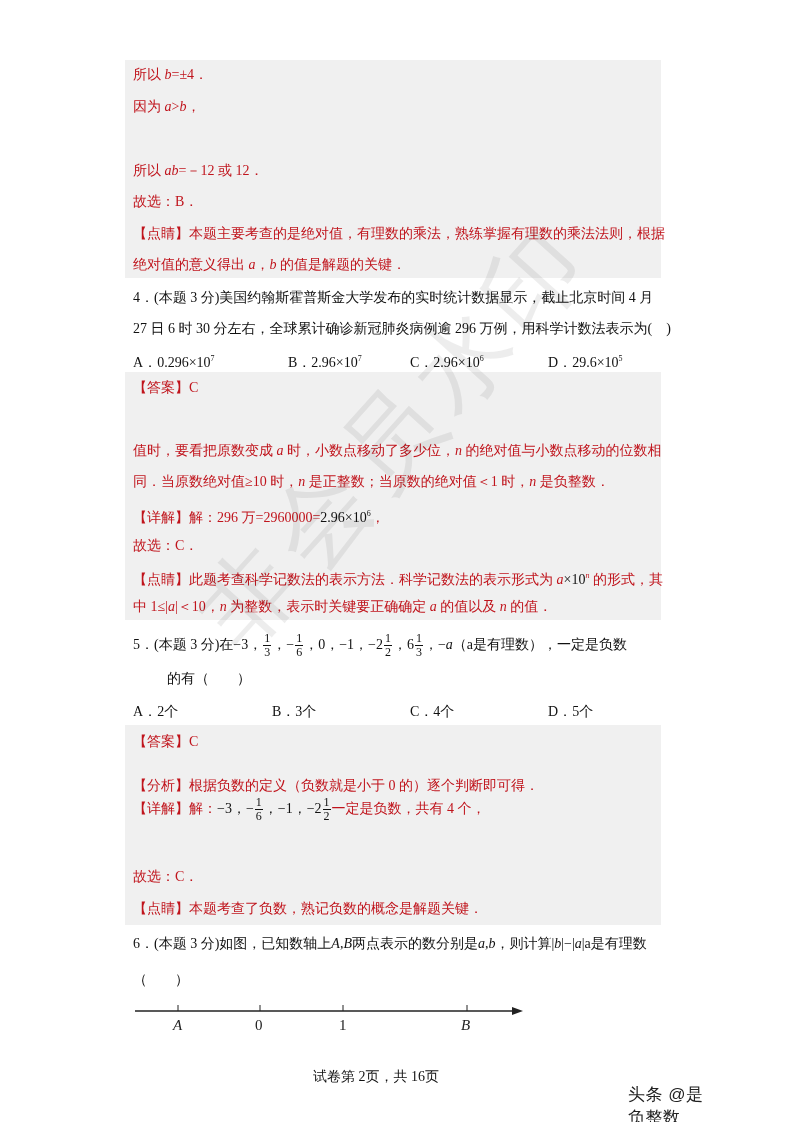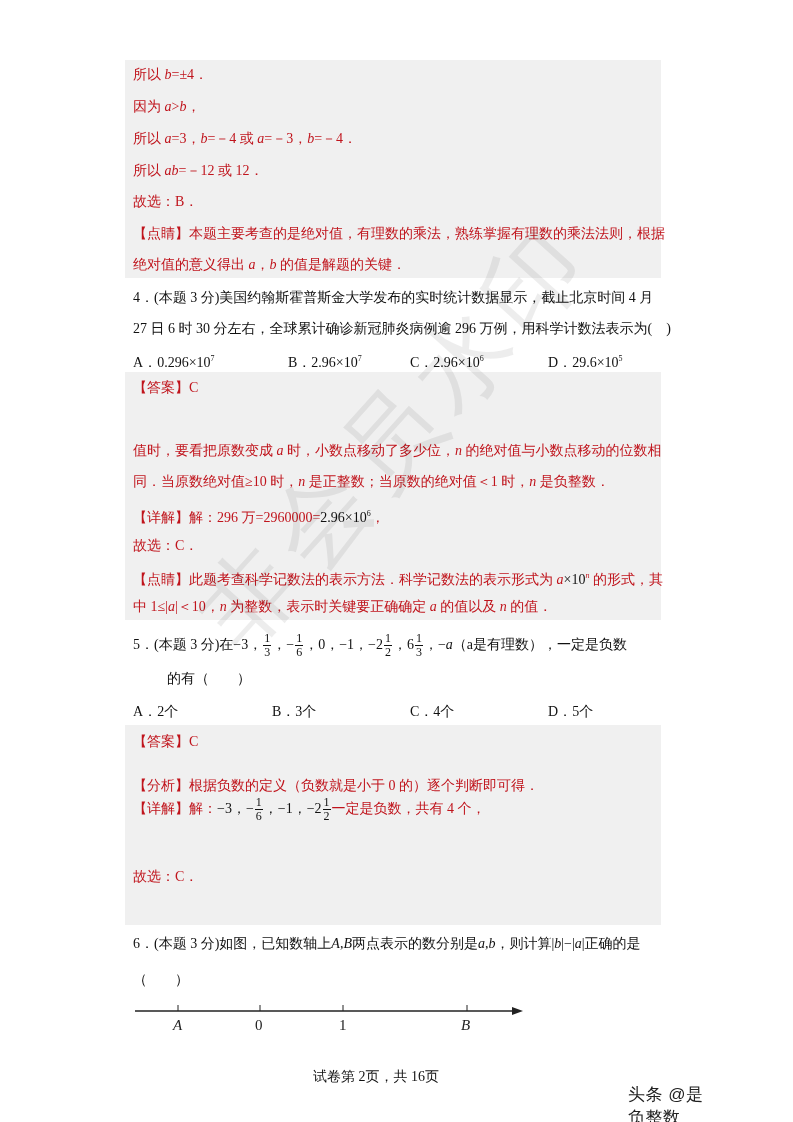--- a/index.html
+++ b/index.html
@@ -46,21 +46,20 @@
   }
 </style>
 </head>
 <body>
 
 <div class="page">
 
   <div class="box" style="top:60px;height:218px;"></div>
   <div class="line red" style="top:66px;">所以 <i>b</i>=±4．</div>
   <div class="line red" style="top:98px;">因为 <i>a</i>&gt;<i>b</i>，</div>
-  <div class="line red" style="top:130px;">所以 <i>a</i>=3，<i>b</i>=－4 或 <i>a</i>=－3，<i>b</i>=－4．</div>
   <div class="line red" style="top:162px;">所以 <i>ab</i>=－12 或 12．</div>
   <div class="line red" style="top:193px;">故选：B．</div>
   <div class="line red" style="top:225px;"><span>【点睛】</span><span>本题主要考查的是绝对值，有理数的乘法，熟练掌握有理数的乘法法则，根据</span></div>
   <div class="line red" style="top:256px;">绝对值的意义得出 <i>a</i>，<i>b</i> 的值是解题的关键．</div>
 
   <div class="line blk" style="top:289px;"><span>4．</span><span>(本题 3 分)</span><span>美国约翰斯霍普斯金大学发布的实时统计数据显示，截止北京时间 4 月</span></div>
   <div class="line blk" style="top:320px;">27 日 6 时 30 分左右，全球累计确诊新冠肺炎病例逾 296 万例，用科学计数法表示为(　)</div>
 
   <div class="opt" style="left:133px;top:350px;"><span>A．</span><span>0.296×10</span><span class="sup">7</span></div>
   <div class="opt" style="left:272px;top:350px;margin-left:16px;"><span>B．</span><span>2.96×10</span><span class="sup">7</span></div>
@@ -84,22 +83,23 @@
   <div class="opt" style="left:133px;top:703px;"><span>A．</span><span>2个</span></div>
   <div class="opt" style="left:272px;top:703px;"><span>B．</span><span>3个</span></div>
   <div class="opt" style="left:410px;top:703px;"><span>C．</span><span>4个</span></div>
   <div class="opt" style="left:548px;top:703px;"><span>D．</span><span>5个</span></div>
 
   <div class="box" style="top:725px;height:200px;"></div>
   <div class="line red" style="top:733px;"><span>【答案】</span><span>C</span></div>
   <div class="line red" style="top:765px;margin-top:12px;"><span>【分析】</span><span>根据负数的定义（负数就是小于 0 的）逐个判断即可得．</span></div>
   <div class="line red" style="top:796px;line-height:22px;"><span>【详解】</span><span>解：</span><span class="blk">−3，−<span class="frac"><span class="num">1</span><span>6</span></span>，−1，−2<span class="frac"><span class="num">1</span><span>2</span></span></span><span>一定是负数，共有 4 个，</span></div>
   <div class="line red" style="top:868px;">故选：C．</div>
+  <div class="line red" style="top:900px;"><span>【点睛】</span><span>本题考查了负数，熟记负数的概念是解题关键．</span></div>
 
-  <div class="line blk" style="top:935px;"><span>6．</span><span>(本题 3 分)</span><span>如图，已知数轴上</span><i>A</i>,<i>B</i><span>两点表示的数分别是</span><i>a</i>,<i>b</i><span>，则计算</span>|<i>b</i>|−|<i>a</i>|<span>正确的是</span></div>
+  <div class="line blk" style="top:935px;"><span>6．</span><span>(本题 3 分)</span><span>如图，已知数轴上</span><i>A</i>,<i>B</i><span>两点表示的数分别是</span><i>a</i>,<i>b</i><span>，则计算</span>|<i>b</i>|−|<i>a</i>|<span>a是有理数</span></div>
   <div class="line blk" style="top:971px;">（　　）</div>
 
   <svg class="numline" width="793" height="1122" viewBox="0 0 793 1122">
     <line x1="135" y1="1011" x2="516" y2="1011" stroke="#222" stroke-width="1.3"></line>
     <polygon points="512,1007 523,1011 512,1015" fill="#222"></polygon>
     <line x1="178" y1="1005" x2="178" y2="1011" stroke="#222" stroke-width="1"></line>
     <line x1="260" y1="1005" x2="260" y2="1011" stroke="#222" stroke-width="1"></line>
     <line x1="343" y1="1005" x2="343" y2="1011" stroke="#222" stroke-width="1"></line>
     <line x1="467" y1="1005" x2="467" y2="1011" stroke="#222" stroke-width="1"></line>
     <text x="173" y="1030" font-size="15" font-style="italic" font-family="Liberation Serif, serif" fill="#222">A</text>

